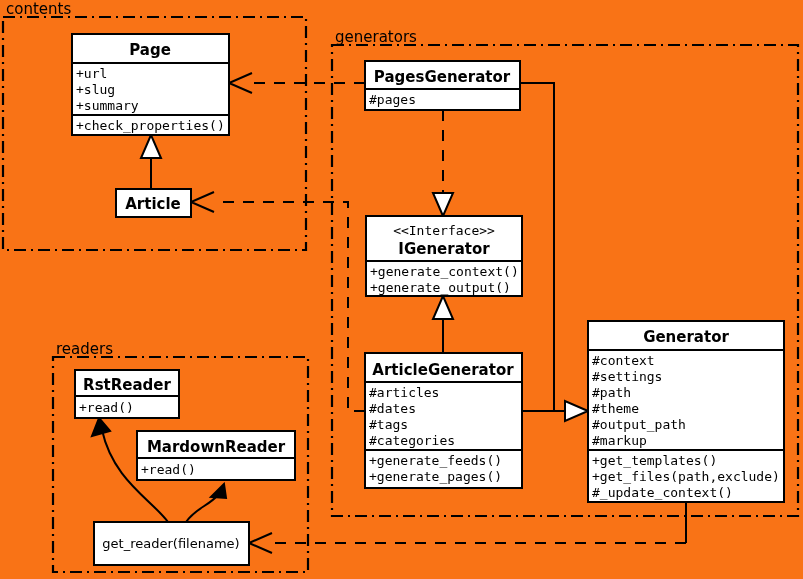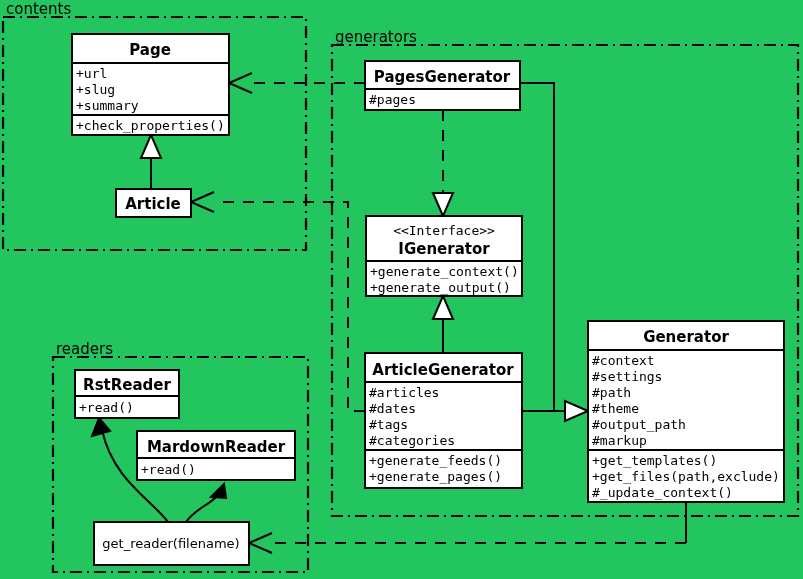--- a/index.html
+++ b/index.html
@@ -1,17 +1,17 @@
 <!DOCTYPE html>
 <html><head>
 <meta charset="utf-8">
 <style>
   html,body{margin:0;padding:0;background:#ffffff;}
   body{width:803px;height:579px;overflow:hidden;font-family:"DejaVu Sans",sans-serif;}
-  #stage{position:relative;width:803px;height:579px;background:#22c55e;}
+  #stage{position:relative;width:803px;height:579px;background:#f97316;}
   svg{position:absolute;left:0;top:0;width:803px;height:579px;}
   .pkg-label{font-family:"DejaVu Sans",sans-serif;font-size:15px;fill:#000;}
   .cls-name{font-family:"DejaVu Sans",sans-serif;font-size:15px;font-weight:bold;fill:#000;text-anchor:middle;}
   .cls-stereo{font-family:"DejaVu Sans Mono",monospace;font-size:13px;fill:#000;text-anchor:middle;}
   .cls-member{font-family:"DejaVu Sans Mono",monospace;font-size:13px;fill:#000;}
   .fn-label{font-family:"DejaVu Sans",sans-serif;font-size:13px;fill:#000;text-anchor:middle;}
   .box{fill:#ffffff;stroke:#000000;stroke-width:2;}
   .sep{stroke:#000000;stroke-width:2;}
   .edge{stroke:#000000;stroke-width:2;fill:none;}
   .edge-dash{stroke:#000000;stroke-width:2;fill:none;stroke-dasharray:11 9;}

